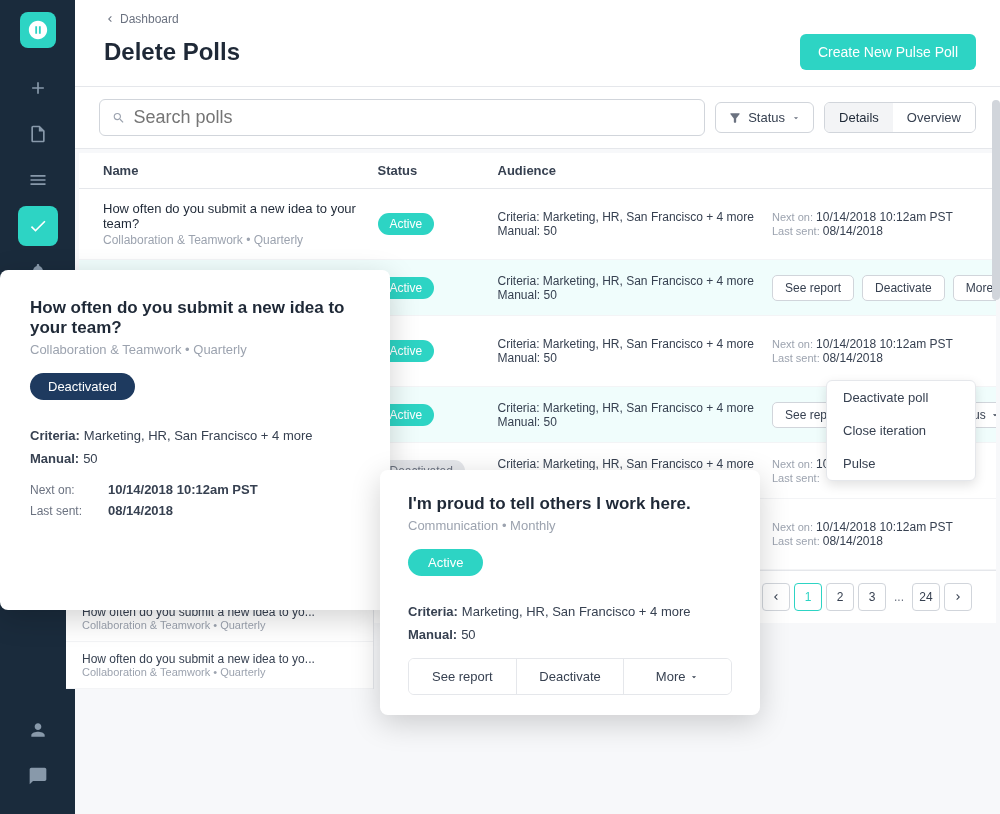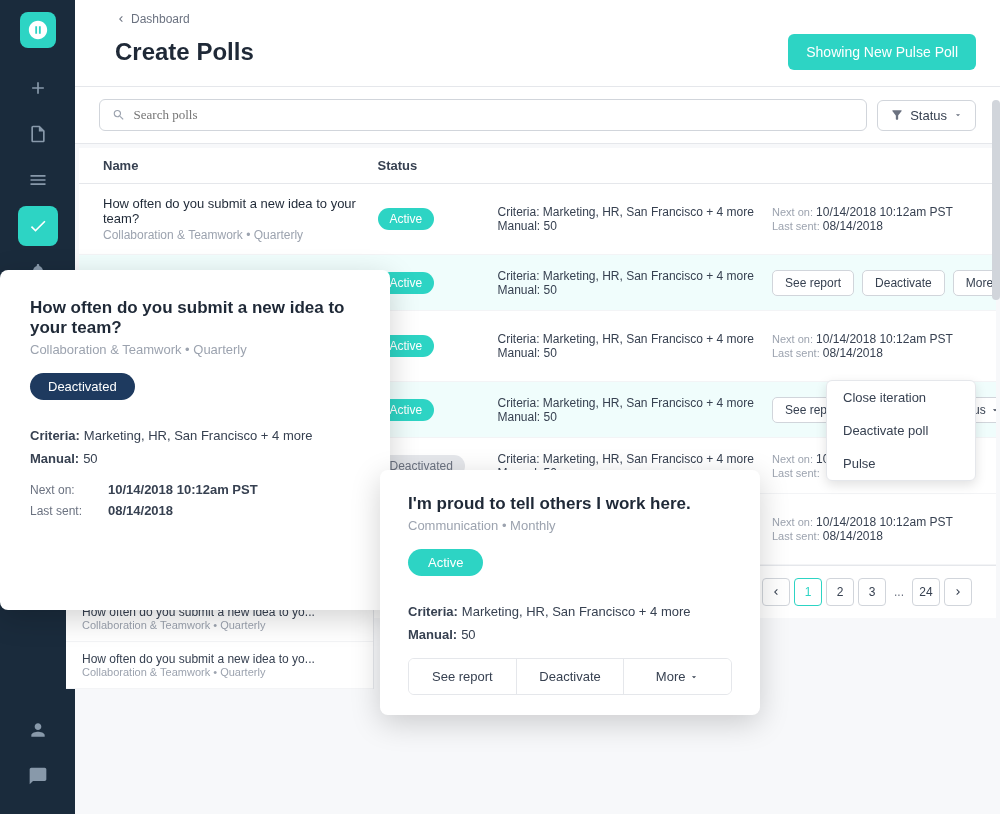--- a/index.html
+++ b/index.html
@@ -17,31 +17,31 @@
     .sidebar-icon svg { width: 20px; height: 20px; }
     .sidebar-bottom { margin-top: auto; }
 
     
     .main-content {
       position: absolute; left: 75px; top: 0; width: 925px; height: 814px;
       background: #f7f8fa; overflow: hidden;
     }
 
     
-    .header { background: white; padding: 12px 24px 0 40px; border-bottom: 1px solid #e5e7eb; }
+    .header { background: white; padding: 12px 24px 0 29px; border-bottom: 1px solid #e5e7eb; }
     .breadcrumb { font-size: 12px; color: #6b7280; margin-bottom: 8px; display: flex; align-items: center; gap: 4px; }
     .breadcrumb svg { width: 12px; height: 12px; }
     .header-title-row { display: flex; align-items: center; justify-content: space-between; padding-bottom: 16px; }
     .page-title { font-size: 24px; font-weight: 600; color: #1f2937; }
     .create-btn { background: #2dd4c4; color: white; border: none; padding: 10px 18px; border-radius: 6px; font-size: 14px; font-weight: 500; cursor: pointer; white-space: nowrap; }
 
     
     .toolbar { background: white; padding: 12px 24px; display: flex; align-items: center; gap: 10px; border-bottom: 1px solid #e5e7eb; }
     .search-box { flex: 1; display: flex; align-items: center; gap: 8px; border: 1px solid #d1d5db; border-radius: 6px; padding: 7px 12px; background: white; }
-    .search-box input { border: none; outline: none; font-size: 13px; color: #374151; width: 100%; font-family: Liberation Serif, serif; }
+    .search-box input { border: none; outline: none; font-size: 18px; color: #374151; width: 100%; }
     .filters-btn { display: flex; align-items: center; gap: 6px; border: 1px solid #d1d5db; border-radius: 6px; padding: 7px 12px; background: white; font-size: 13px; color: #374151; cursor: pointer; }
     .view-btns { display: flex; border: 1px solid #d1d5db; border-radius: 6px; overflow: hidden; }
     .view-btn { padding: 7px 14px; font-size: 13px; cursor: pointer; background: white; border: none; color: #374151; }
     .view-btn.active { background: #f3f4f6; color: #1f2937; font-weight: 500; }
 
     
     .table-container { background: white; margin: 4px; overflow: auto; }
     .table-header { display: grid; grid-template-columns: 1fr 120px 1fr 200px; padding: 10px 24px; border-bottom: 1px solid #e5e7eb; }
     .table-header-cell { font-size: 13px; font-weight: 600; color: #374151; }
     .table-row { display: grid; grid-template-columns: 1fr 120px 1fr 200px; padding: 12px 24px; border-bottom: 1px solid #f3f4f6; align-items: center; position: relative; }
@@ -162,48 +162,53 @@
 <div class="main-content">
 
   <div class="header">
     <div class="breadcrumb">
       <svg viewBox="0 0 24 24" fill="currentColor">
           <path d="M15.41 16.59L10.83 12l4.58-4.59L14 6l-6 6 6 6 1.41-1.41z"></path>
         </svg>
       <span>Dashboard</span>
     </div>
     <div class="header-title-row">
-      <h1 class="page-title">Create Polls</h1>
-      <button class="create-btn">Showing New Pulse Poll</button>
+      <h1 class="page-title">Delete Polls</h1>
+      <button class="create-btn">Create New Pulse Poll</button>
     </div>
   </div>
 
   <div class="toolbar">
     <div class="search-box">
       <svg width="14" height="14" viewBox="0 0 24 24" fill="#9ca3af">
           <path d="M15.5 14h-.79l-.28-.27A6.471 6.471 0 0 0 16 9.5 6.5 6.5 0 1 0 9.5 16c1.61 0 3.09-.59 4.23-1.57l.27.28v.79l5 4.99L20.49 19l-4.99-5zm-6 0C7.01 14 5 11.99 5 9.5S7.01 5 9.5 5 14 7.01 14 9.5 11.99 14 9.5 14z"></path>
         </svg>
       <input type="text" placeholder="Search polls" style="">
     </div>
     <div class="filters-btn">
       <svg width="14" height="14" viewBox="0 0 24 24" fill="#6b7280">
           <path d="M4.25 5.61C6.27 8.2 10 13 10 13v6c0 .55.45 1 1 1h2c.55 0 1-.45 1-1v-6s3.72-4.8 5.74-7.39c.51-.66.04-1.61-.79-1.61H5.04c-.83 0-1.3.95-.79 1.61z"></path>
         </svg>
       <span>Status</span>
       <svg width="10" height="10" viewBox="0 0 24 24" fill="#6b7280">
           <path d="M7 10l5 5 5-5z"></path>
         </svg>
     </div>
+    <div class="view-btns">
+      <button class="view-btn active">Details</button>
+      <button class="view-btn">Overview</button>
+    </div>
   </div>
 
   <div class="table-container">
 
     <div class="table-header">
       <div class="table-header-cell">Name</div>
       <div class="table-header-cell">Status</div>
+      <div class="table-header-cell">Audience</div>
       <div class="table-header-cell"></div>
     </div>
 
     <div class="table-row">
       <div>
         <div class="poll-name">How often do you submit a new idea to your team?</div>
         <div class="poll-meta">Collaboration &amp; Teamwork • Quarterly</div>
       </div>
       <div>
         <span class="status-badge status-active">Active</span>
@@ -401,16 +406,16 @@
     <button class="card-action-btn more">
       More
       <svg width="10" height="10" viewBox="0 0 24 24" fill="currentColor">
           <path d="M7 10l5 5 5-5z"></path>
         </svg>
     </button>
   </div>
 </div>
 
 <div class="dropdown-menu">
+  <div class="dropdown-item">Deactivate poll</div>
   <div class="dropdown-item">Close iteration</div>
-  <div class="dropdown-item">Deactivate poll</div>
   <div class="dropdown-item">Pulse</div>
 </div>
 
 </body></html>

